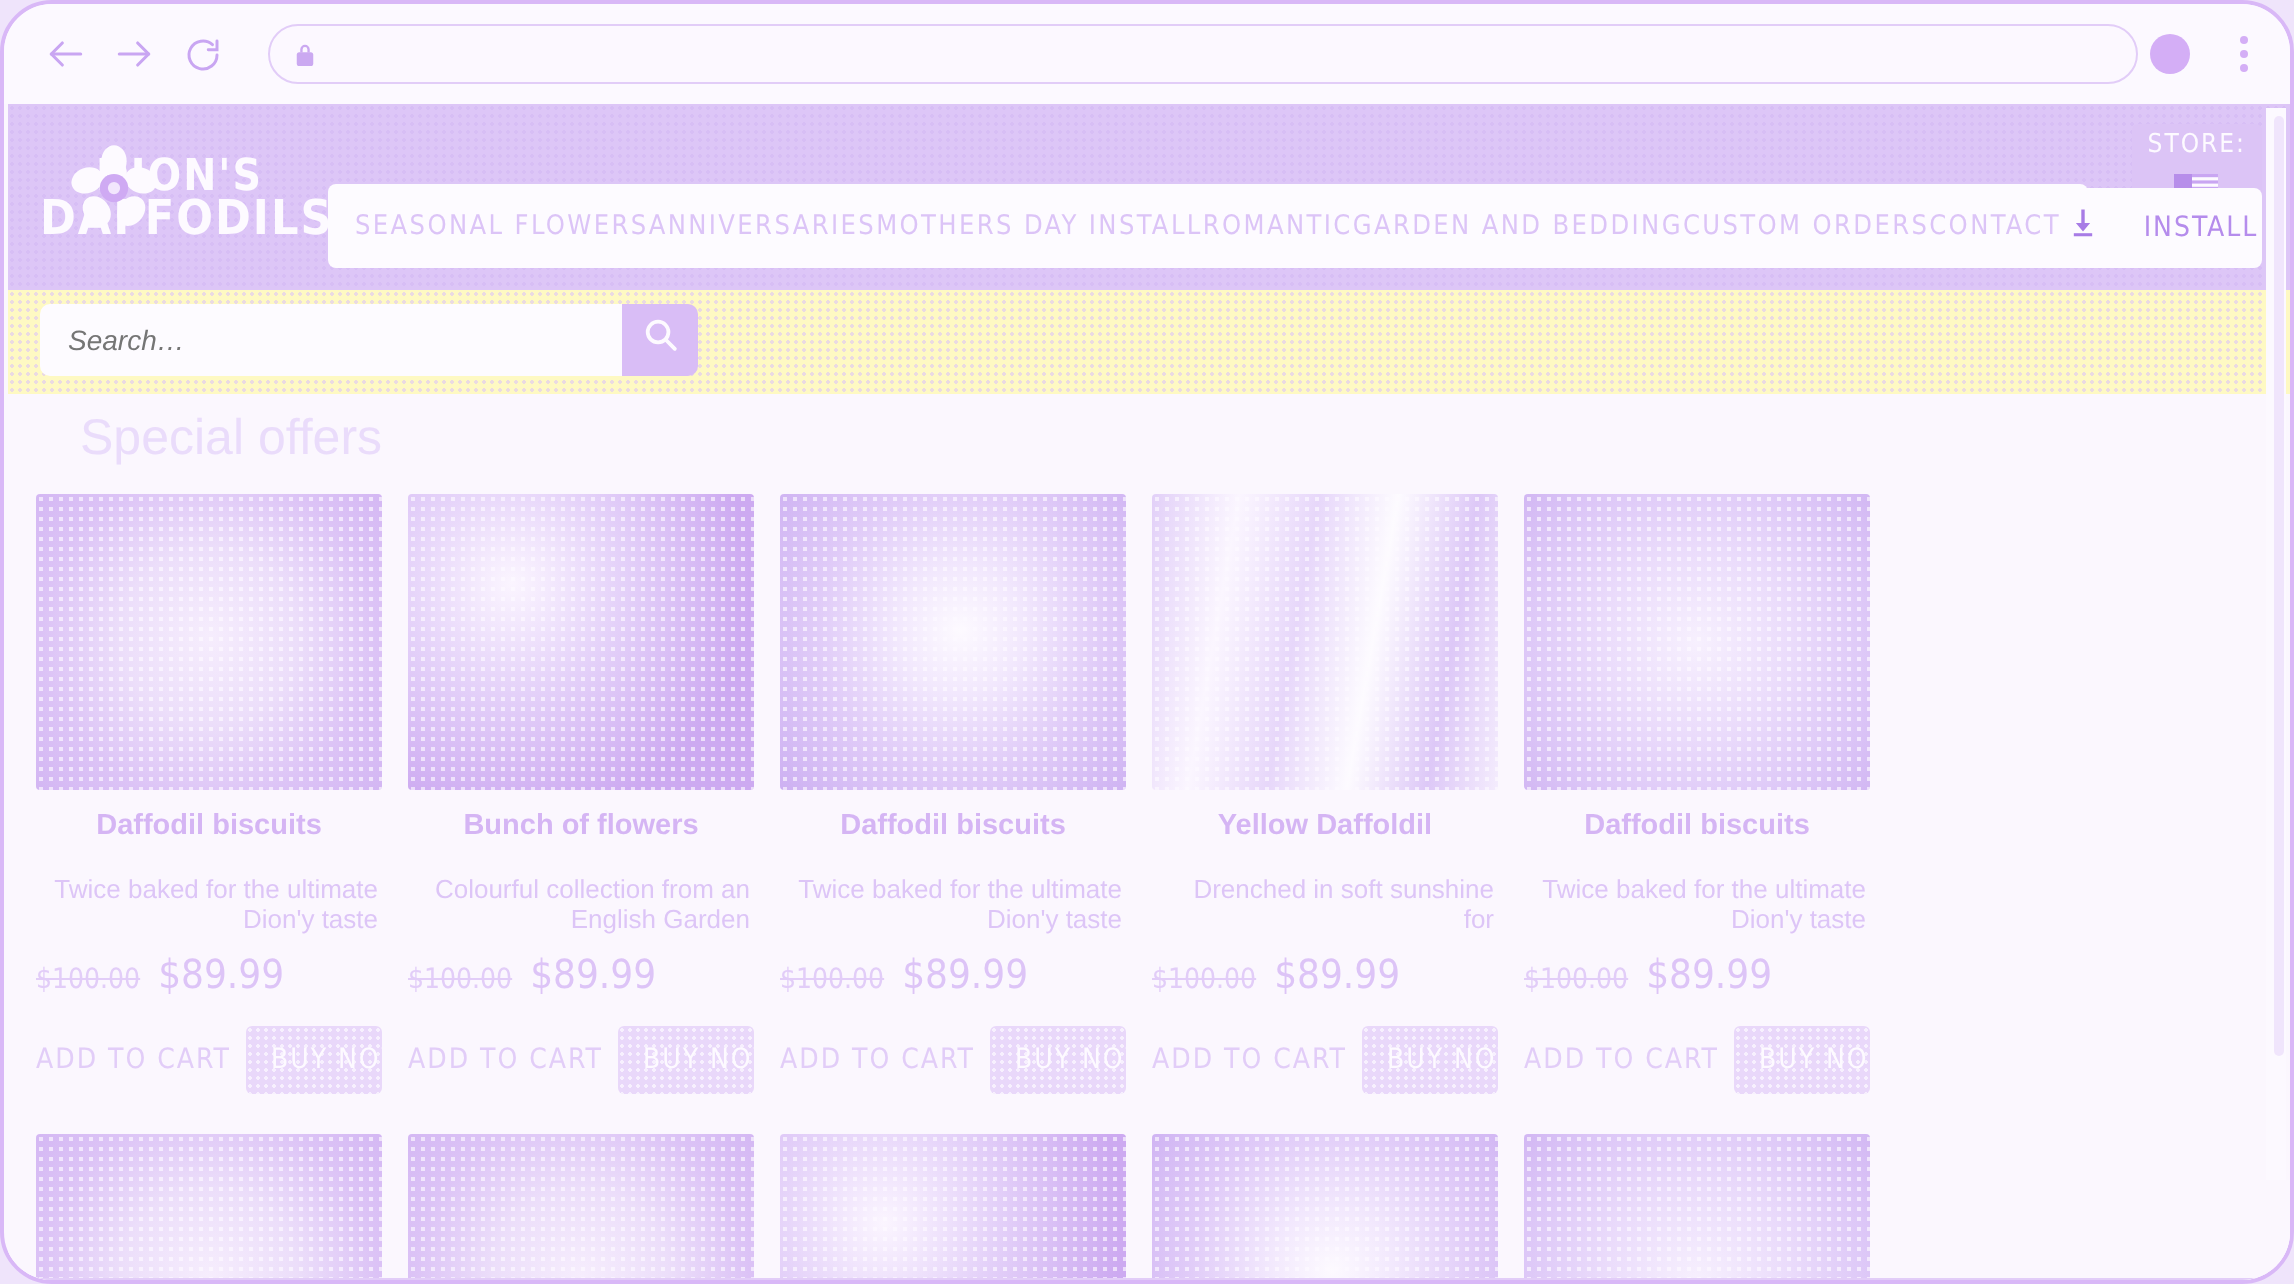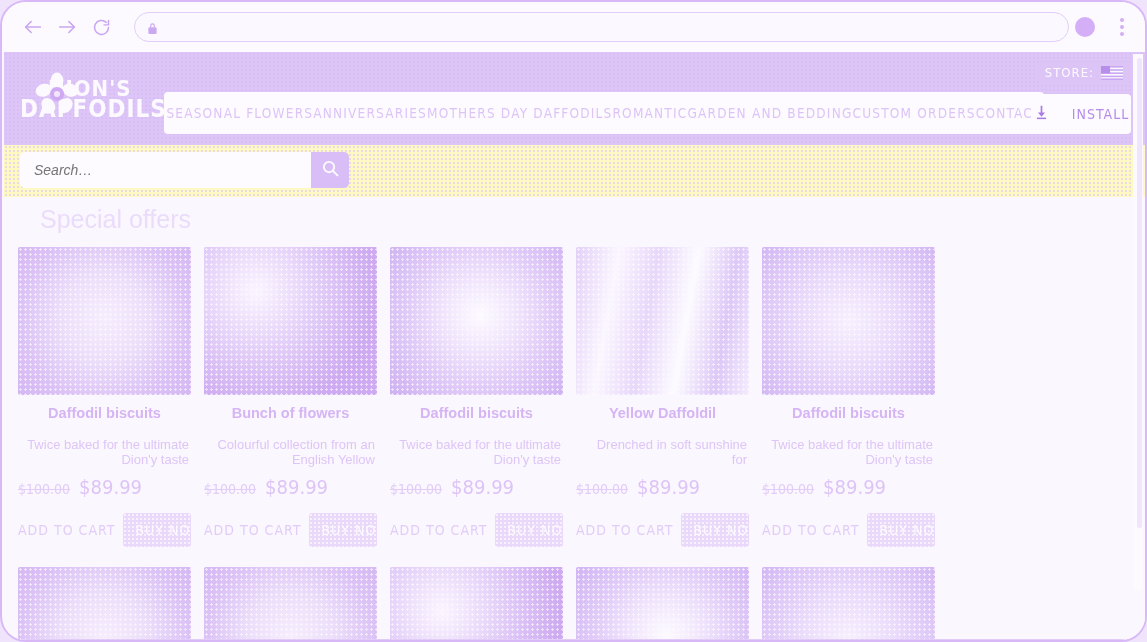--- a/index.html
+++ b/index.html
@@ -33,21 +33,21 @@
   .logo-l1{font-size:22px;margin-left:28px;}
   .logo-l2{font-size:24px;}
   .flower{position:absolute;left:14px;top:12px;}
 
   .navbar{position:absolute;left:160px;top:40px;width:880px;height:42px;background:#fdfbff;border-radius:4px;
     display:flex;align-items:center;justify-content:center;padding:0 10px;box-sizing:border-box;}
   .nav-link{font-size:13.5px;letter-spacing:1.2px;color:#dcc4f7;
     font-family:"DejaVu Sans Condensed","Liberation Sans",sans-serif;white-space:nowrap;}
 
   .store-badge{position:absolute;right:14px;top:10px;display:flex;align-items:center;gap:7px;
-    background:#dcc4f6;padding:3px 8px;border-radius:3px;}
+    background:#dcc4f6;padding:3px 8px;border-radius:3px;flex-direction:column;}
   .store-label{font-size:13px;letter-spacing:1px;color:#fdfaff;
     font-family:"DejaVu Sans Condensed","Liberation Sans",sans-serif;}
   .flag{width:22px;height:14px;display:block;}
   .install-btn{position:absolute;right:14px;top:42px;width:100px;height:40px;background:#fdfbff;border-radius:4px;
     display:flex;align-items:center;justify-content:center;gap:22px;}
   .install-label{font-size:14px;letter-spacing:1px;color:#b58cec;
     font-family:"DejaVu Sans Condensed","Liberation Sans",sans-serif;}
 
   
   .search-band{position:relative;height:52px;background:#fef9c3;}
@@ -157,21 +157,21 @@
         </span>
         <span class="logo-text">
           <span class="logo-l1" style="display:block">DION'S</span>
           <span class="logo-l2" style="display:block">DAFFODILS.</span>
         </span>
       </div>
 
       <nav class="navbar">
         <a class="nav-link">SEASONAL FLOWERS</a>
         <a class="nav-link">ANNIVERSARIES</a>
-        <a class="nav-link">MOTHERS DAY DAFFODILS</a>
+        <a class="nav-link">MOTHERS DAY INSTALL</a>
         <a class="nav-link">ROMANTIC</a>
         <a class="nav-link">GARDEN AND BEDDING</a>
         <a class="nav-link">CUSTOM ORDERS</a>
         <a class="nav-link">CONTACT</a>
       </nav>
 
       <div class="store-badge">
         <span class="store-label">STORE:</span>
         <span class="flag">
           <svg class="flag" viewBox="0 0 22 14">
@@ -233,21 +233,21 @@
             <span class="btn-cart">ADD TO CART</span>
             <span class="btn-buy"><span class="bdots"></span><span>BUY NOW</span></span>
           </div>
         </div>
 
         <div class="card">
           <div class="thumb t2">
               <div class="tdots"></div>
             </div>
           <div class="p-title">Bunch of flowers</div>
-          <div class="p-desc">Colourful collection from an English Yellow</div>
+          <div class="p-desc">Colourful collection from an English Garden</div>
           <div class="p-prices">
             <span class="p-old">$100.00</span>
             <span class="p-new">$89.99</span>
           </div>
           <div class="p-actions">
             <span class="btn-cart">ADD TO CART</span>
             <span class="btn-buy"><span class="bdots"></span><span>BUY NOW</span></span>
           </div>
         </div>
 

